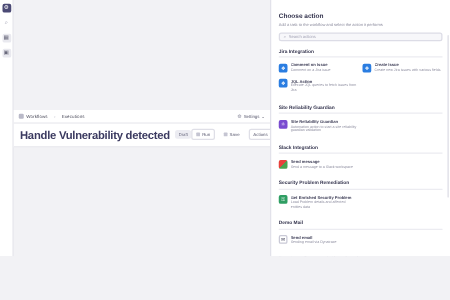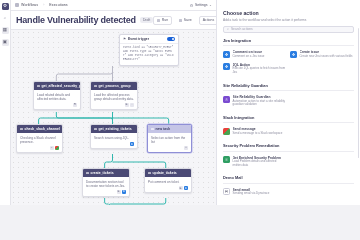--- a/index.html
+++ b/index.html
@@ -1,21 +1,21 @@
 <!DOCTYPE html>
 <html><head>
 <meta charset="utf-8">
 <style>
   * { box-sizing: border-box; margin: 0; padding: 0; }
   html, body {
     width: 360px; height: 205px;
     font-family: "Liberation Sans", sans-serif;
     background: #f2f2f5; overflow: hidden;
   }
-  #app { position: relative; width: 360px; height: 205px; display: flex; }
+  #app { position: relative; width: 360px; height: 205px; display: flex; align-items: center; }
 
   
   .rail {
     width: 11px; height: 205px; background: #ffffff;
     border-right: 1px solid #e4e4ea;
     display: flex; flex-direction: column; align-items: center;
     padding-top: 3px; gap: 5px; flex: 0 0 11px;
   }
   .rail-icon {
     width: 7px; height: 7px; border-radius: 1.5px;

